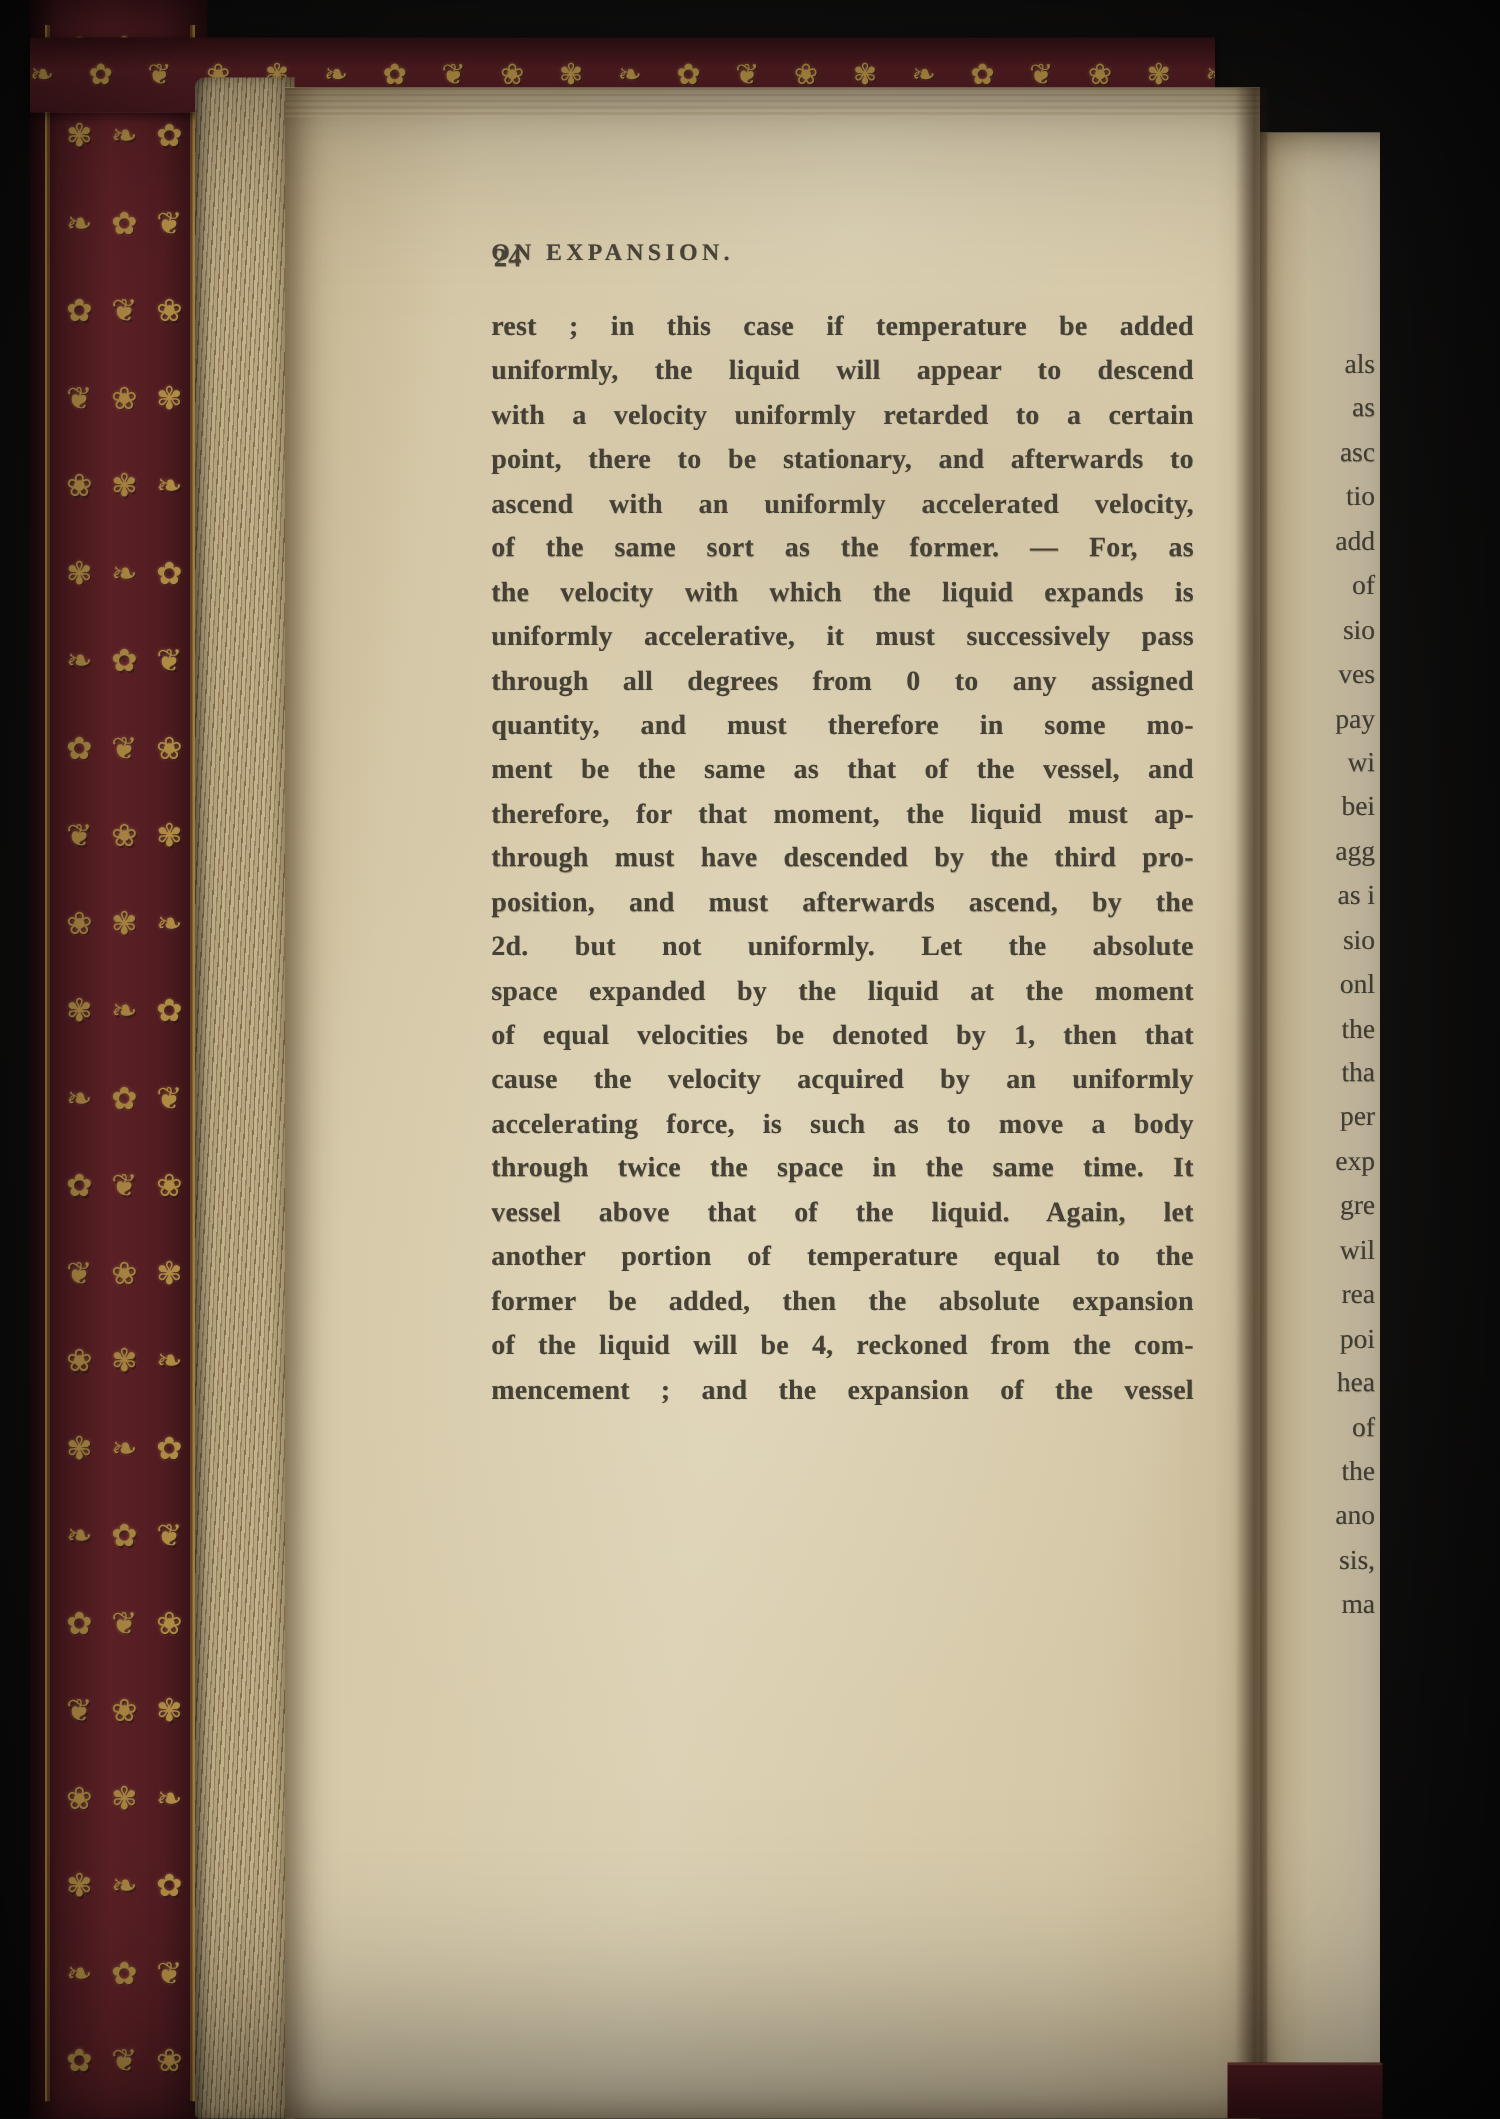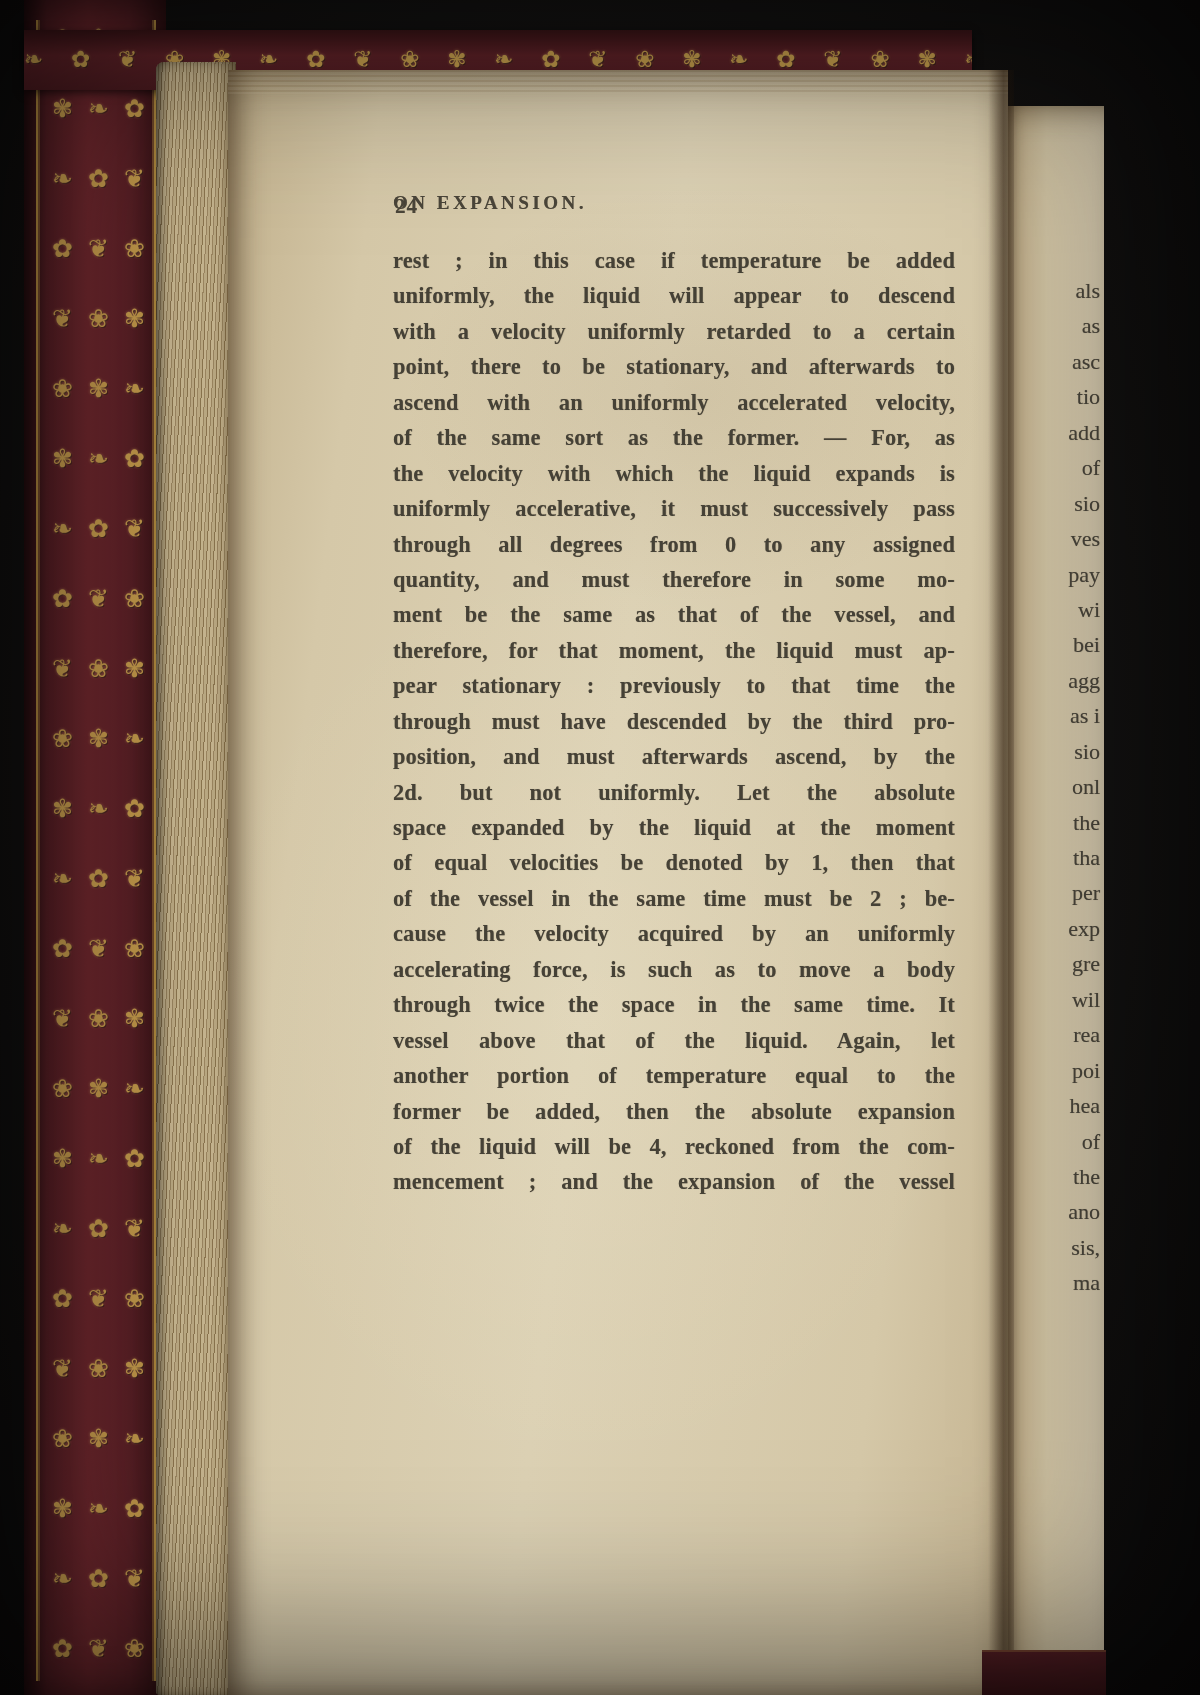--- a/index.html
+++ b/index.html
@@ -147,27 +147,25 @@
         <div class="line">with a velocity uniformly retarded to a certain</div>
         <div class="line">point, there to be stationary, and afterwards to</div>
         <div class="line">ascend with an uniformly accelerated velocity,</div>
         <div class="line">of the same sort as the former. — For, as</div>
         <div class="line">the velocity with which the liquid expands is</div>
         <div class="line">uniformly accelerative, it must successively pass</div>
         <div class="line">through all degrees from 0 to any assigned</div>
         <div class="line">quantity, and must therefore in some mo-</div>
         <div class="line">ment be the same as that of the vessel, and</div>
         <div class="line">therefore, for that moment, the liquid must ap-</div>
-        <div class="line">pear stationary : previously to that time the</div>
         <div class="line">through must have descended by the third pro-</div>
         <div class="line">position, and must afterwards ascend, by the</div>
         <div class="line">2d. but not uniformly. Let the absolute</div>
         <div class="line">space expanded by the liquid at the moment</div>
         <div class="line">of equal velocities be denoted by 1, then that</div>
-        <div class="line">of the vessel in the same time must be 2 ; be-</div>
         <div class="line">cause the velocity acquired by an uniformly</div>
         <div class="line">accelerating force, is such as to move a body</div>
         <div class="line">through twice the space in the same time. It</div>
         <div class="line">vessel above that of the liquid. Again, let</div>
         <div class="line">another portion of temperature equal to the</div>
         <div class="line">former be added, then the absolute expansion</div>
         <div class="line">of the liquid will be 4, reckoned from the com-</div>
         <div class="line">mencement ; and the expansion of the vessel</div>
       </div>
   </div>

